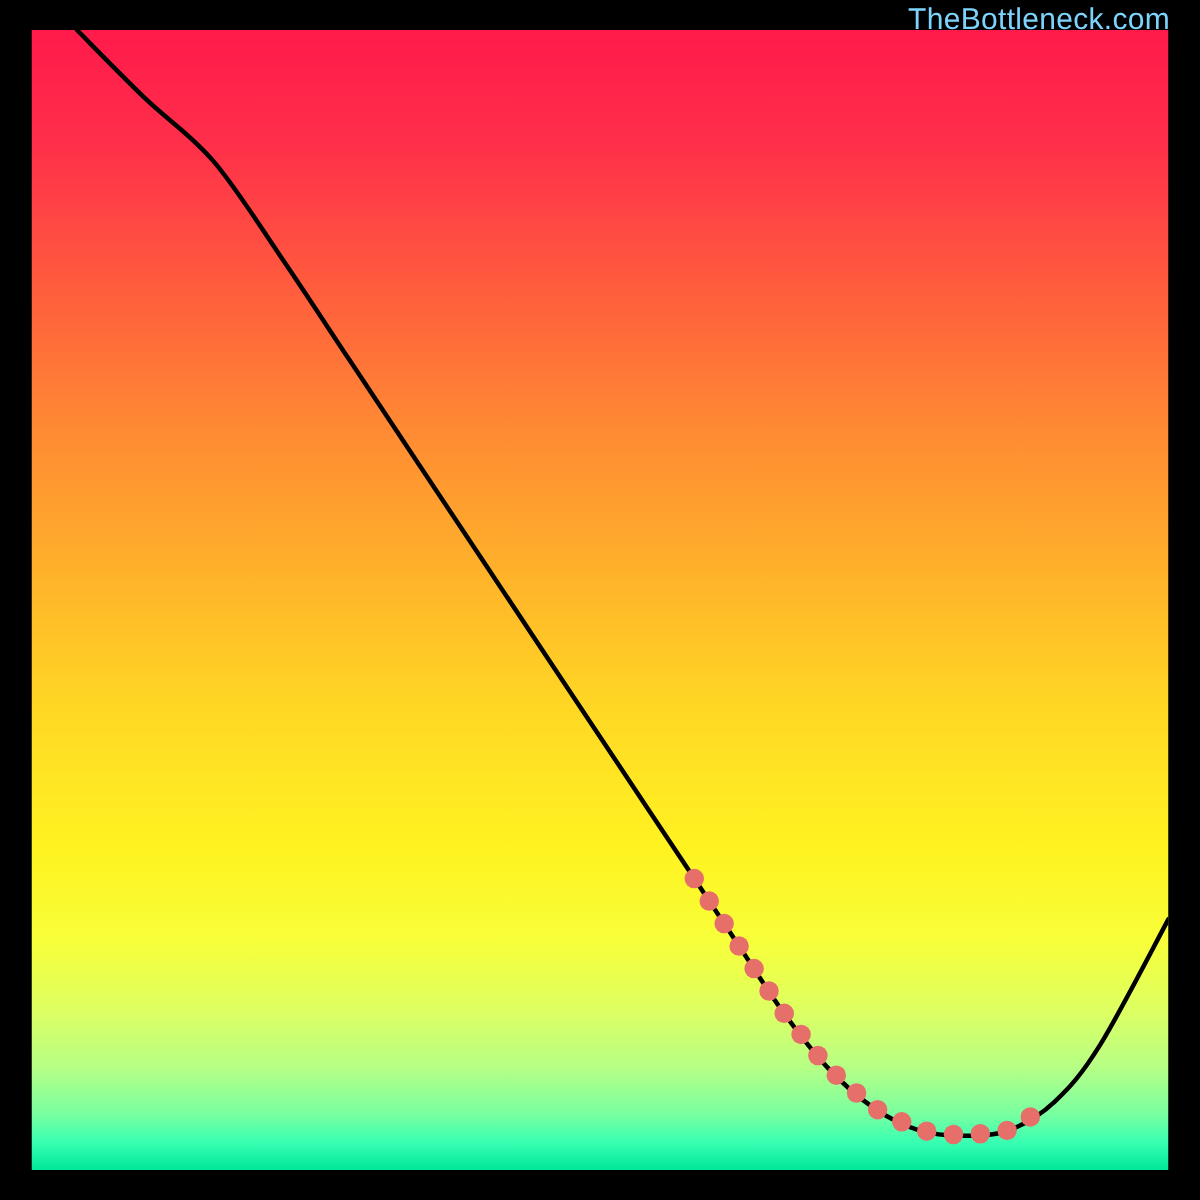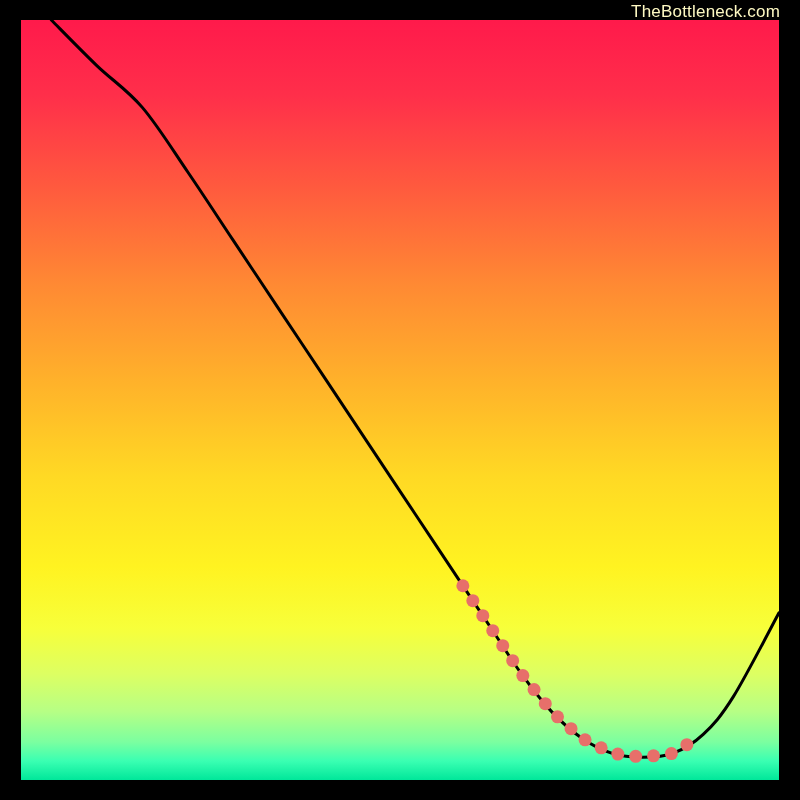--- a/index.html
+++ b/index.html
@@ -20,23 +20,23 @@
     left: 21px;
     top: 20px;
     width: 758px;
     height: 760px;
   }
   .watermark {
     position: absolute;
     top: 2px;
     right: 20px;
     font-family: Arial, Helvetica, sans-serif;
-    font-size: 17px;
+    font-size: 20px;
     font-weight: 500;
-    color: #fef9c3;
+    color: #7dd3fc;
     letter-spacing: 0.2px;
   }
 </style>
 </head>
 <body>
 
 <div class="chart-container">
   <svg class="plot-area" viewBox="0 0 758 760" preserveAspectRatio="none">
     <defs>
       <linearGradient id="bg-grad" x1="0" y1="0" x2="0" y2="1">

